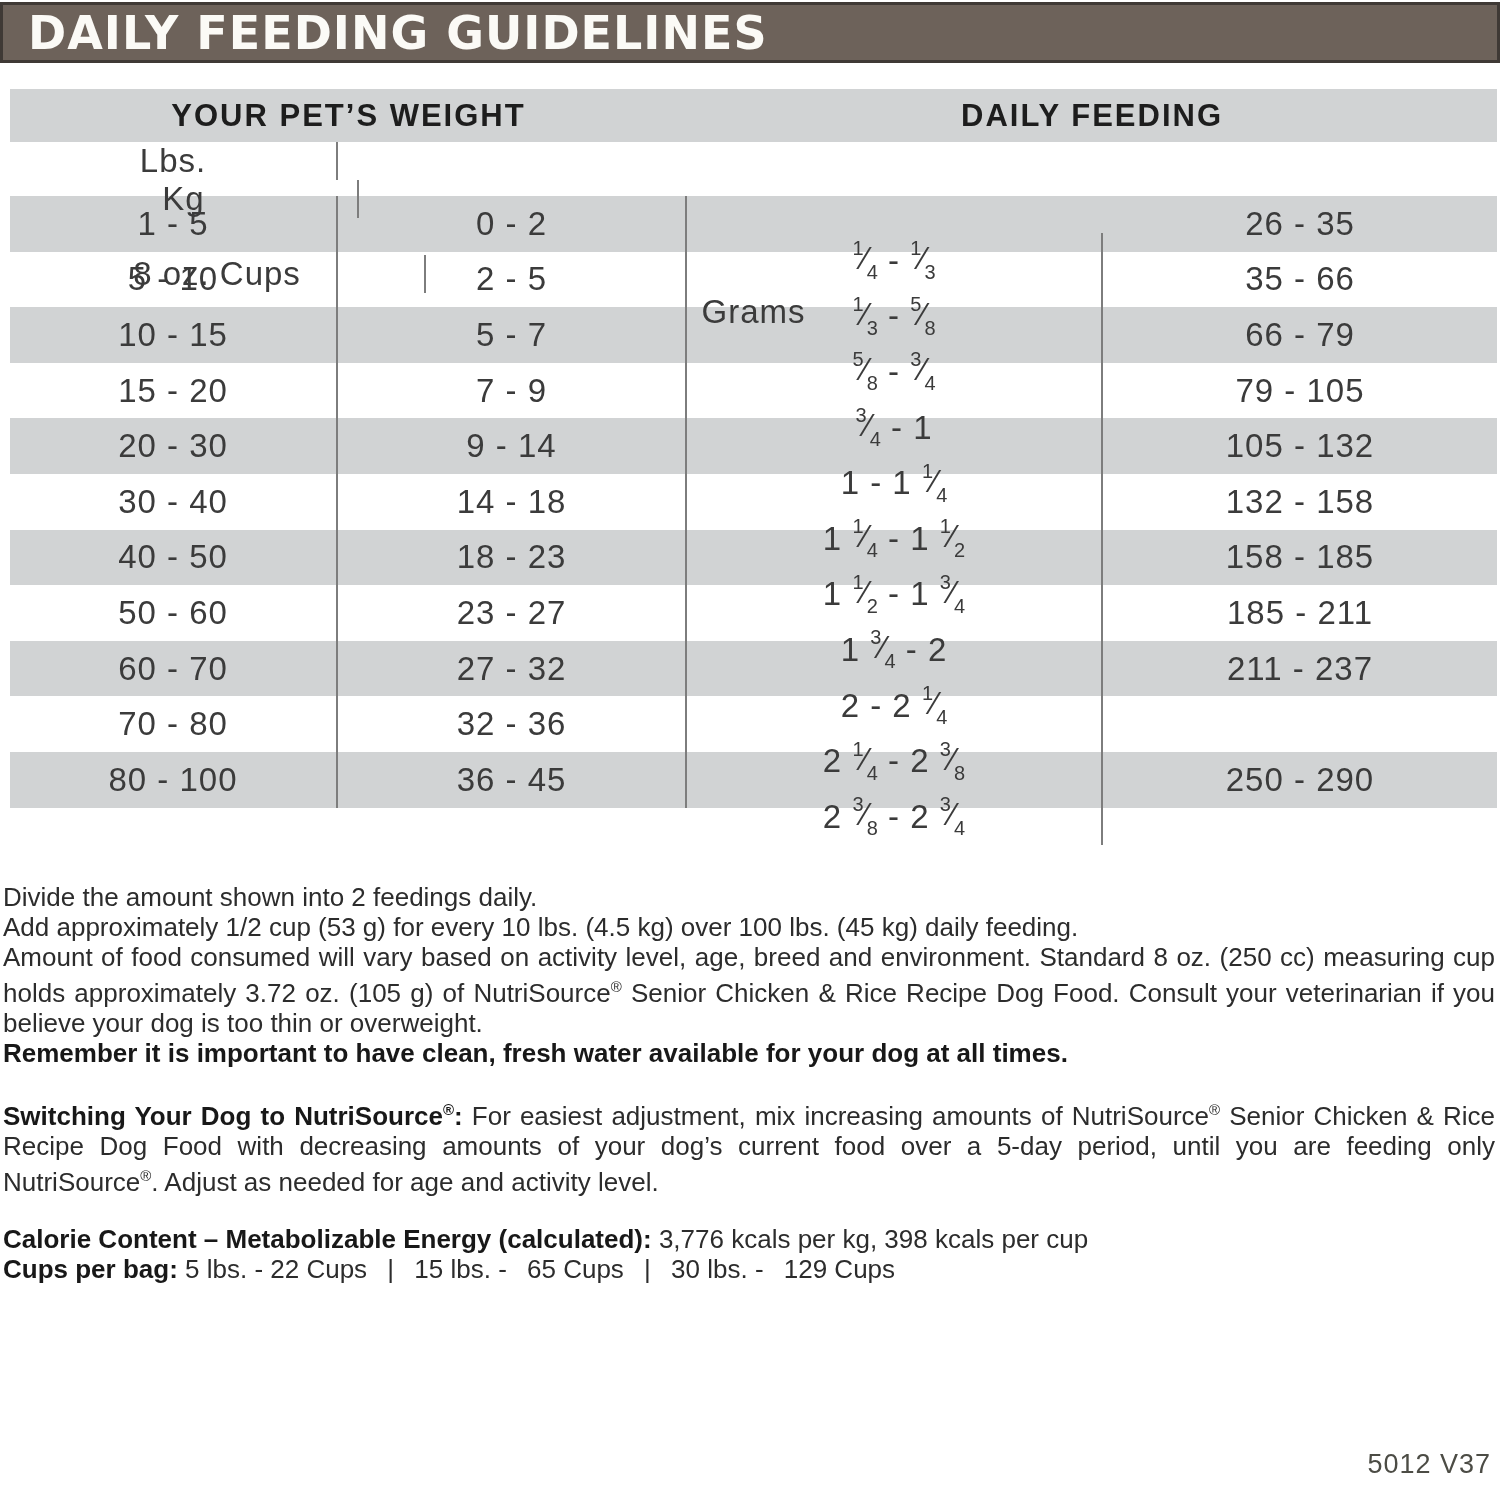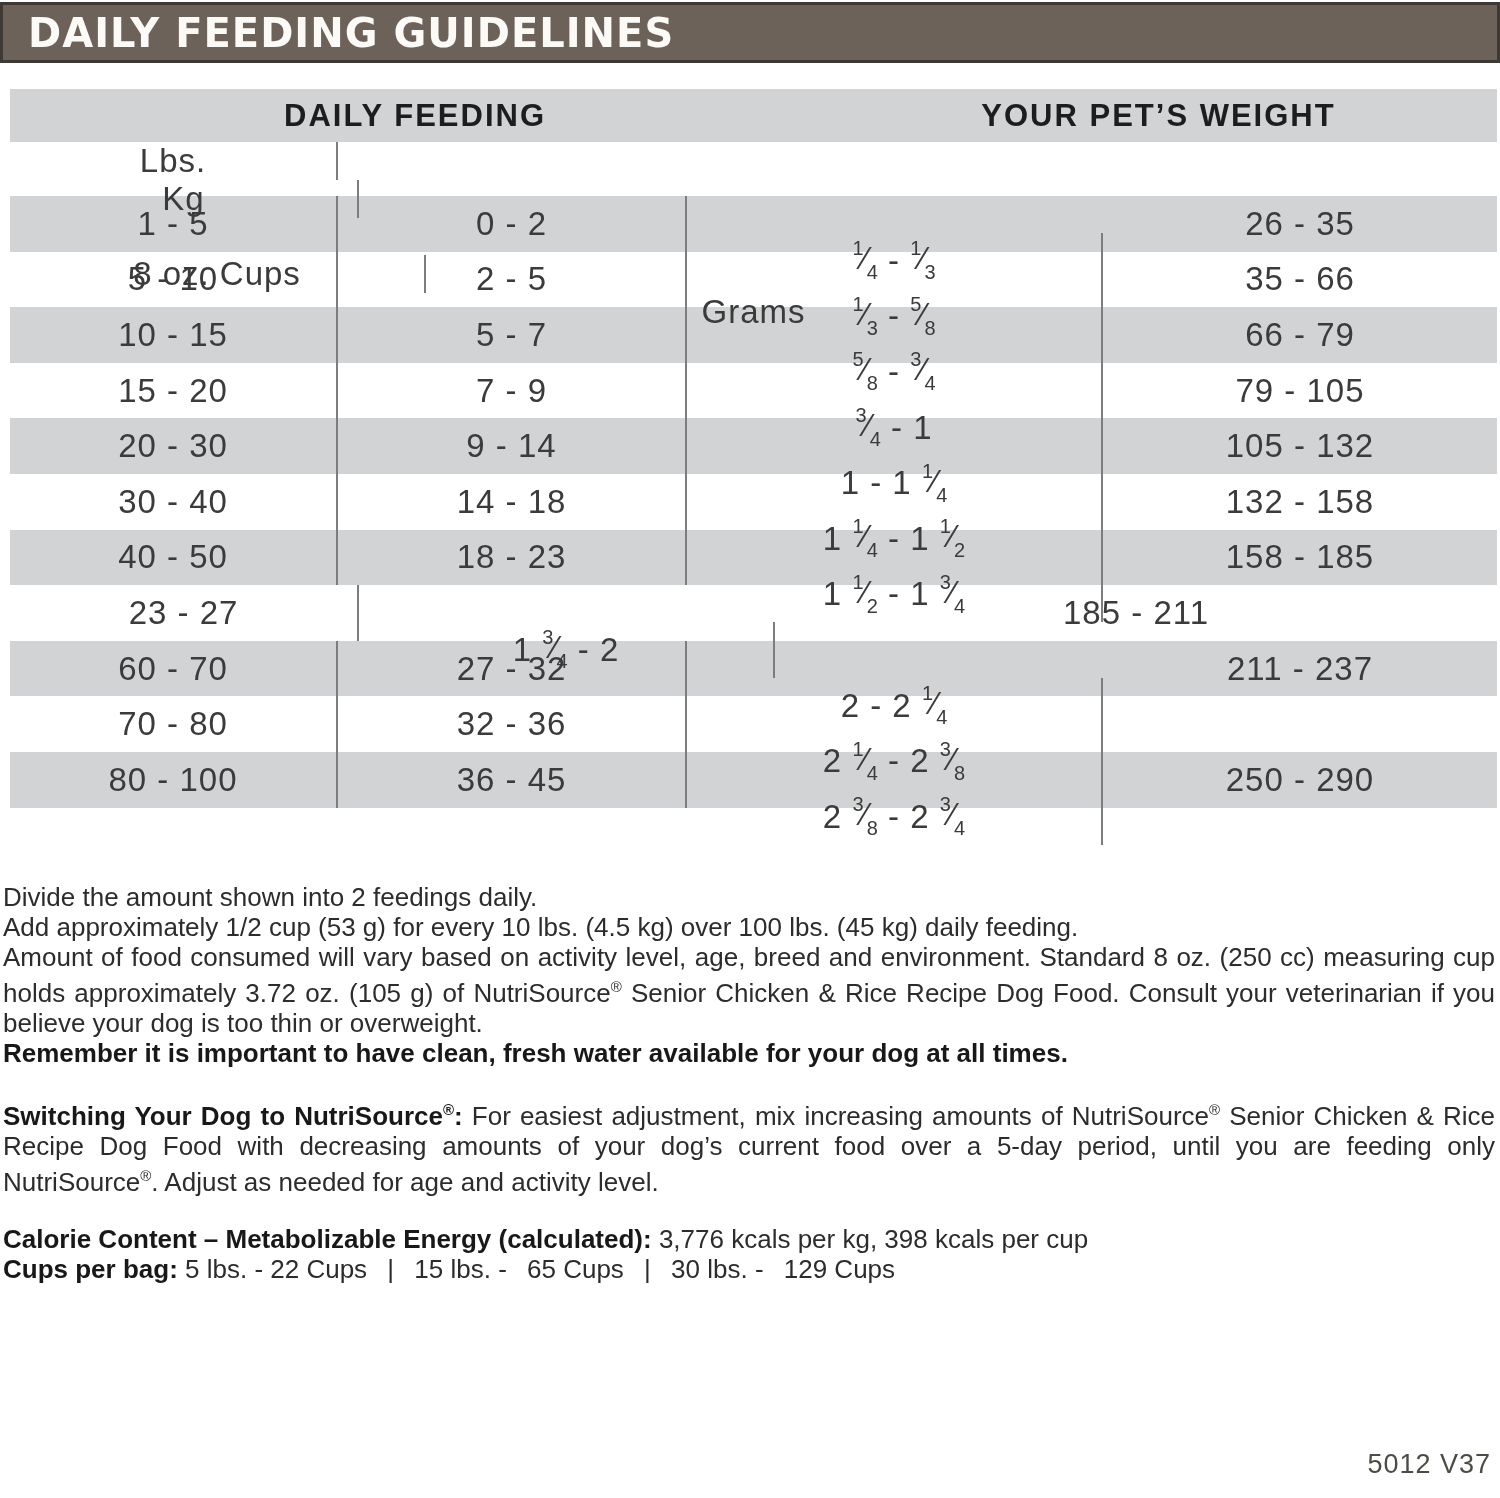--- a/index.html
+++ b/index.html
@@ -10,21 +10,21 @@
     font-family:"Liberation Sans",sans-serif;
   }
   
   .title-bar{
     position:absolute;left:0;top:2px;width:1500px;height:61px;
     background:#6d625a;border:3px solid #3f3935;box-sizing:border-box;
     display:flex;align-items:center;padding-left:25px;
   }
   .title-bar h1{
     margin:0;font-family:"DejaVu Sans",sans-serif;font-weight:bold;
-    font-size:40px;line-height:1;color:#fbfaf6;letter-spacing:1px;white-space:nowrap;
+    font-size:46px;line-height:1;color:#fbfaf6;letter-spacing:1px;white-space:nowrap;
   }
   
   .gtable{position:absolute;left:10px;top:89px;width:1487px;}
   .group-row{display:flex;height:53px;background:#d1d3d4;}
   .group{
     display:flex;align-items:center;justify-content:center;
     font-weight:bold;font-size:31px;letter-spacing:2px;color:#1d1d1d;
   }
   .group.gleft{width:677px;}
   .group.gright{flex:1;}
@@ -62,22 +62,22 @@
 <body>
 
 <div class="page">
 
   <header class="title-bar">
     <h1>DAILY FEEDING GUIDELINES</h1>
   </header>
 
   <section class="gtable">
     <div class="group-row">
+      <div class="group gleft">YOUR PET’S WEIGHT</div>
       <div class="group gright">DAILY FEEDING</div>
-      <div class="group gleft">YOUR PET’S WEIGHT</div>
     </div>
     <div class="col-row" id="colRow">
         <div class="cell c0">Lbs.</div>
         <div class="cell c1">Kg</div>
         <div class="cell c2">8 oz. Cups</div>
         <div class="cell c3">Grams</div>
       </div>
     <div id="tbody">
         <div class="row alt">
           <div class="cell c0">1 - 5</div>
@@ -115,20 +115,21 @@
           <div class="cell c2">1 <span class="fr"><span class="num">1</span><span class="fs">⁄</span><span class="den">4</span></span> - 1 <span class="fr"><span class="num">1</span><span class="fs">⁄</span><span class="den">2</span></span></div>
           <div class="cell c3">132 - 158</div>
         </div>
         <div class="row alt">
           <div class="cell c0">40 - 50</div>
           <div class="cell c1">18 - 23</div>
           <div class="cell c2">1 <span class="fr"><span class="num">1</span><span class="fs">⁄</span><span class="den">2</span></span> - 1 <span class="fr"><span class="num">3</span><span class="fs">⁄</span><span class="den">4</span></span></div>
           <div class="cell c3">158 - 185</div>
         </div>
         <div class="row">
+          <div class="cell c0">50 - 60</div>
           <div class="cell c1">23 - 27</div>
           <div class="cell c2">1 <span class="fr"><span class="num">3</span><span class="fs">⁄</span><span class="den">4</span></span> - 2</div>
           <div class="cell c3">185 - 211</div>
         </div>
         <div class="row alt">
           <div class="cell c0">60 - 70</div>
           <div class="cell c1">27 - 32</div>
           <div class="cell c2">2 - 2 <span class="fr"><span class="num">1</span><span class="fs">⁄</span><span class="den">4</span></span></div>
           <div class="cell c3">211 - 237</div>
         </div>

